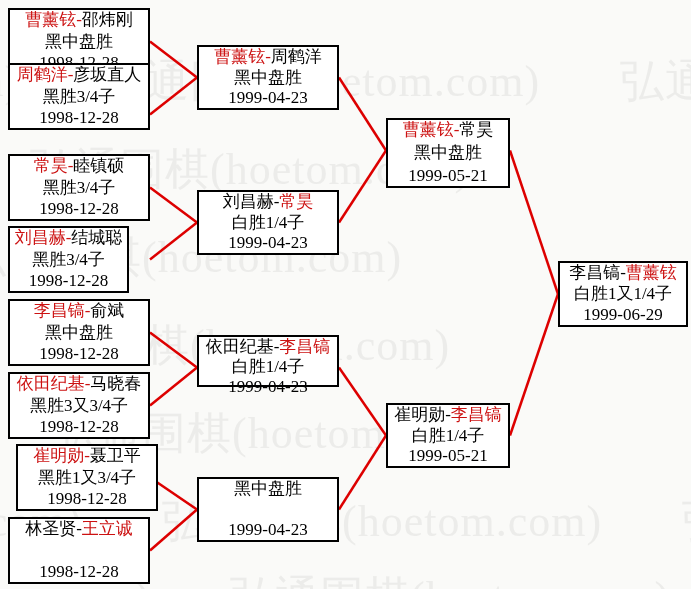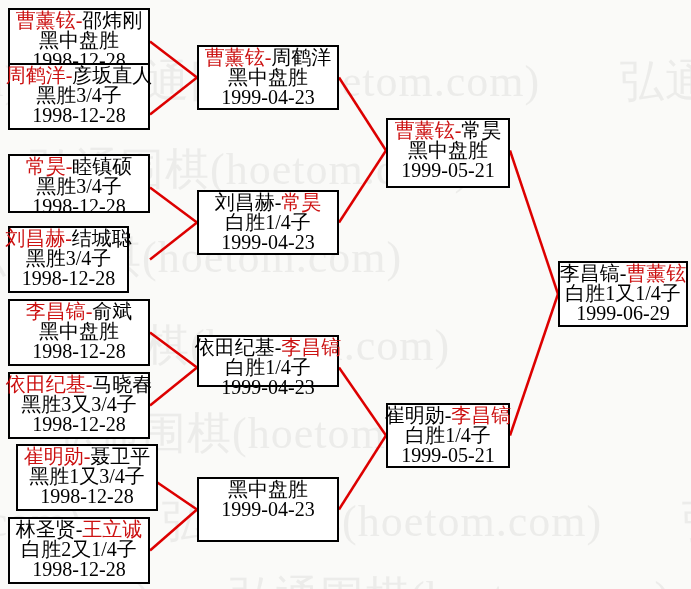--- a/index.html
+++ b/index.html
@@ -11,22 +11,22 @@
   
   #watermark{position:absolute;left:0;top:0;width:691px;height:589px;z-index:0;}
   .wm-row{position:absolute;white-space:nowrap;font-size:44px;color:#ececea;letter-spacing:1px;}
   .wm-tile{display:inline-block;margin-right:80px;}
   
   #wires{position:absolute;left:0;top:0;z-index:1;}
   #wires line{stroke:#dd0000;stroke-width:2.5;}
   
   .box{
     position:absolute;z-index:2;background:#ffffff;border:2px solid #000000;
-    box-sizing:border-box;display:flex;flex-direction:column;justify-content:flex-start;
-    align-items:center;text-align:center;color:#000000;font-size:20px;line-height:20px;
+    box-sizing:border-box;display:flex;flex-direction:column;justify-content:space-between;
+    align-items:center;text-align:center;color:#000000;font-size:17px;line-height:20px;
   }
   .box .line{white-space:nowrap;}
   .red{color:#cc1111;}
 </style>
 </head>
 <body>
 
 <div id="stage">
 
   <div id="watermark">
@@ -59,21 +59,21 @@
   <div class="box" style="left:8px;top:8px;width:142px;height:67px">
     <div class="line"><span class="red">曹薰铉</span><span class="red">-</span><span>邵炜刚</span></div>
     <div class="line">黑中盘胜</div>
     <div class="line">1998-12-28</div>
   </div>
   <div class="box" style="left:8px;top:63px;width:142px;height:67px">
     <div class="line"><span class="red">周鹤洋</span><span class="red">-</span><span>彦坂直人</span></div>
     <div class="line">黑胜3/4子</div>
     <div class="line">1998-12-28</div>
   </div>
-  <div class="box" style="left:8px;top:154px;width:142px;height:59px">
+  <div class="box" style="left:8px;top:154px;width:142px;height:67px">
     <div class="line"><span class="red">常昊</span><span class="red">-</span><span>睦镇硕</span></div>
     <div class="line">黑胜3/4子</div>
     <div class="line">1998-12-28</div>
   </div>
   <div class="box" style="left:8px;top:226px;width:121px;height:67px">
     <div class="line"><span class="red">刘昌赫</span><span class="red">-</span><span>结城聪</span></div>
     <div class="line">黑胜3/4子</div>
     <div class="line">1998-12-28</div>
   </div>
   <div class="box" style="left:8px;top:299px;width:142px;height:67px">
@@ -86,21 +86,20 @@
     <div class="line">黑胜3又3/4子</div>
     <div class="line">1998-12-28</div>
   </div>
   <div class="box" style="left:16px;top:444px;width:142px;height:67px">
     <div class="line"><span class="red">崔明勋</span><span class="red">-</span><span>聂卫平</span></div>
     <div class="line">黑胜1又3/4子</div>
     <div class="line">1998-12-28</div>
   </div>
   <div class="box" style="left:8px;top:517px;width:142px;height:67px">
     <div class="line"><span>林圣贤</span><span>-</span><span class="red">王立诚</span></div>
-    <div class="line">白胜2又1/4子</div>
     <div class="line">1998-12-28</div>
   </div>
 
   <div class="box" style="left:197px;top:45px;width:142px;height:65px">
     <div class="line"><span class="red">曹薰铉</span><span class="red">-</span><span>周鹤洋</span></div>
     <div class="line">黑中盘胜</div>
     <div class="line">1999-04-23</div>
   </div>
   <div class="box" style="left:197px;top:190px;width:142px;height:65px">
     <div class="line"><span>刘昌赫</span><span>-</span><span class="red">常昊</span></div>

